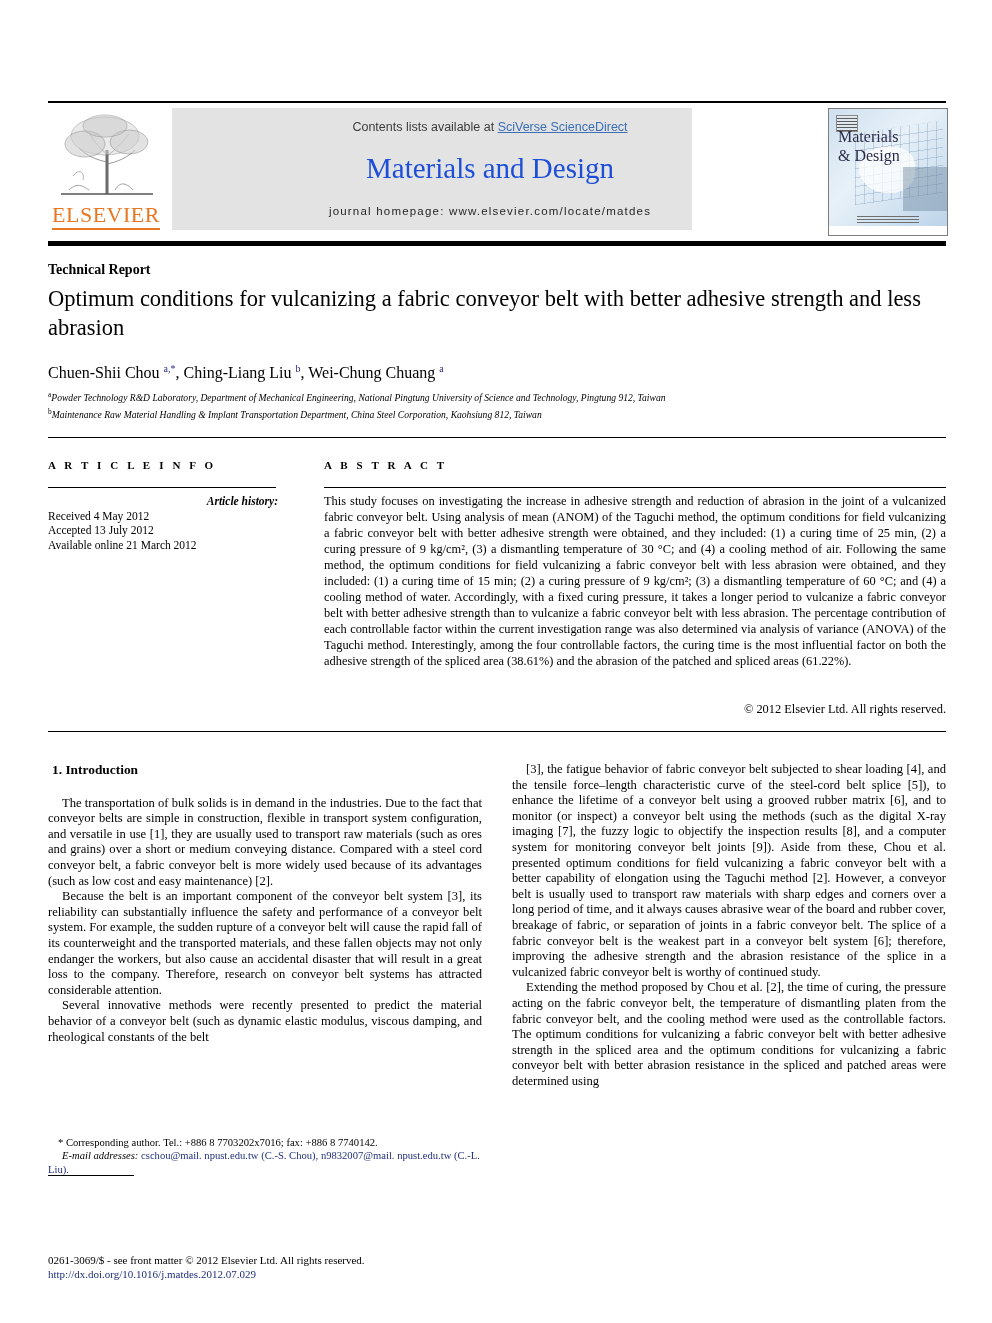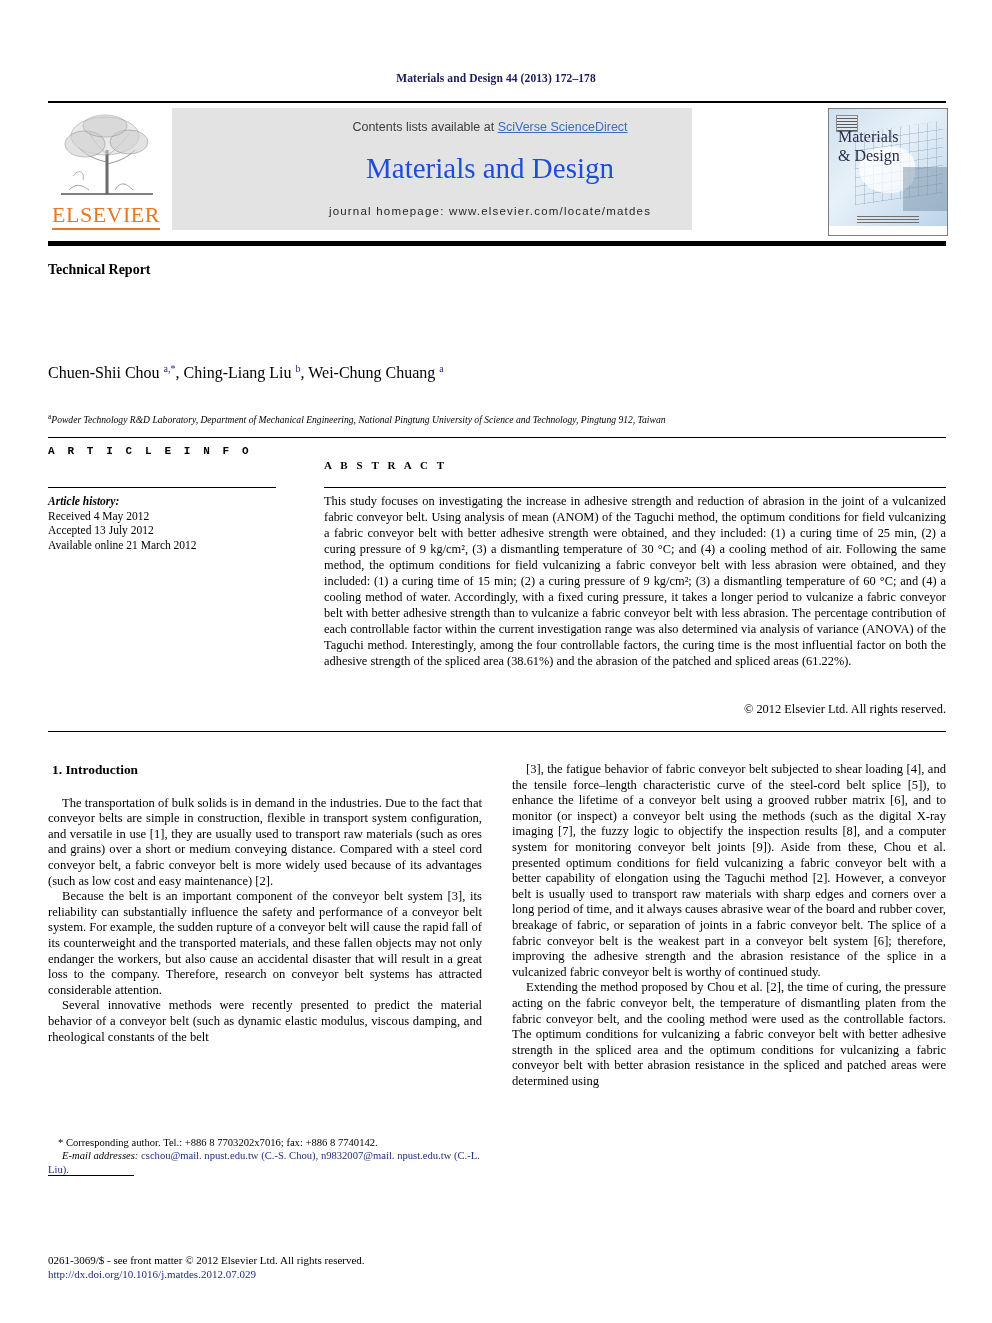--- a/index.html
+++ b/index.html
@@ -181,37 +181,36 @@
   }
   .authors sup { font-size: 10px; color:#2b2b8c; vertical-align: super; }
   .affil {
     position: absolute;
     left: 48px; top: 388px;
     width: 890px;
     font-family: "Liberation Serif", serif;
     font-style: italic;
     font-size: 9.6px;
     line-height: 13.4px;
-    margin-top: 22px;
   }
   .affil sup { font-size: 7.4px; font-style: normal; vertical-align: super; }
 
   .rule-mid {
     position: absolute;
     left: 48px; top: 437px;
     width: 898px;
     height: 1.2px;
     background: #000;
   }
 
   
   .info-head {
     position: absolute;
-    left: 48px; top: 445px;
-    font-family: Liberation Mono, monospace;
+    left: 48px; top: 459px;
+    font-family: Liberation Serif, serif;
     font-weight: bold;
     font-size: 11px;
     letter-spacing: 3.1px;
   }
   .abs-head {
     position: absolute;
     left: 324px; top: 459px;
     font-family: "Liberation Serif", serif;
     font-weight: bold;
     font-size: 11px;
@@ -228,21 +227,21 @@
     width: 622px; height: 1px; background:#000;
   }
   .history {
     position: absolute;
     left: 48px; top: 494px;
     width: 230px;
     font-family: "Liberation Serif", serif;
     font-size: 11.5px;
     line-height: 14.6px;
   }
-  .history .hist-label { font-style: italic; font-weight: bold; }
+  .history .hist-label { font-style: italic; font-weight: bold; text-align: right; }
   .history .hist-line { font-weight: normal; }
 
   .abstract {
     position: absolute;
     left: 324px; top: 493px;
     width: 622px;
     font-family: "Liberation Serif", serif;
     font-size: 12.4px;
     line-height: 16.05px;
     text-align: justify;
@@ -304,21 +303,20 @@
     font-size: 11px;
     line-height: 14px;
   }
   .imprint .doi { color:#1f2f7a; }
 </style>
 </head>
 <body>
 
 <div class="page">
 
-  <div class="running-head">Materials and Design 44 (2013) 172–178</div>
 
   <div class="rule-top"></div>
 
   <div class="elsevier-logo">
     <svg class="tree-svg" viewBox="0 0 104 92">
       <g stroke="#7a7a7a" stroke-width="0.8" fill="none">
         <path d="M52 84 L52 40" stroke="#6b6b6b" stroke-width="3"></path>
         <path d="M52 44 C44 38 38 30 34 22"></path>
         <path d="M52 46 C60 40 68 32 74 24"></path>
         <path d="M52 52 C42 50 32 46 24 38"></path>
@@ -356,23 +354,25 @@
         <div>&amp; Design</div>
       </div>
       <div class="cover-footbar"></div>
       <div class="cover-white-strip"></div>
     </div>
   </div>
 
   <div class="rule-thick"></div>
 
   <div class="art-type">Technical Report</div>
+  <div class="art-title">Optimum conditions for vulcanizing a fabric conveyor belt with better adhesive strength and less abrasion</div>
   <div class="authors">Chuen-Shii Chou <sup>a,*</sup>, Ching-Liang Liu <sup>b</sup>, Wei-Chung Chuang <sup>a</sup></div>
   <div class="affil">
     <div><sup>a</sup><span>Powder Technology R&amp;D Laboratory, Department of Mechanical Engineering, National Pingtung University of Science and Technology, Pingtung 912, Taiwan</span></div>
+    <div><sup>b</sup><span>Maintenance Raw Material Handling &amp; Implant Transportation Department, China Steel Corporation, Kaohsiung 812, Taiwan</span></div>
   </div>
 
   <div class="rule-mid"></div>
 
   <div class="info-head">A R T I C L E   I N F O</div>
   <div class="info-rule"></div>
   <div class="history">
     <div class="hist-label">Article history:</div>
     <div class="hist-line">Received 4 May 2012</div>
     <div class="hist-line">Accepted 13 July 2012</div>

